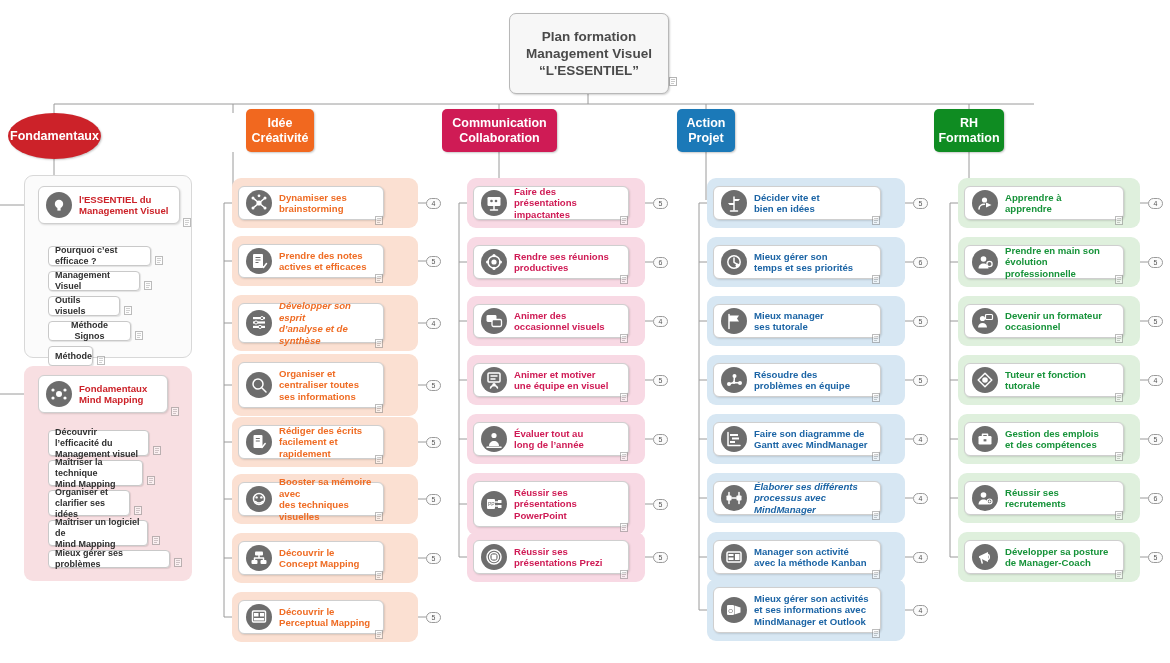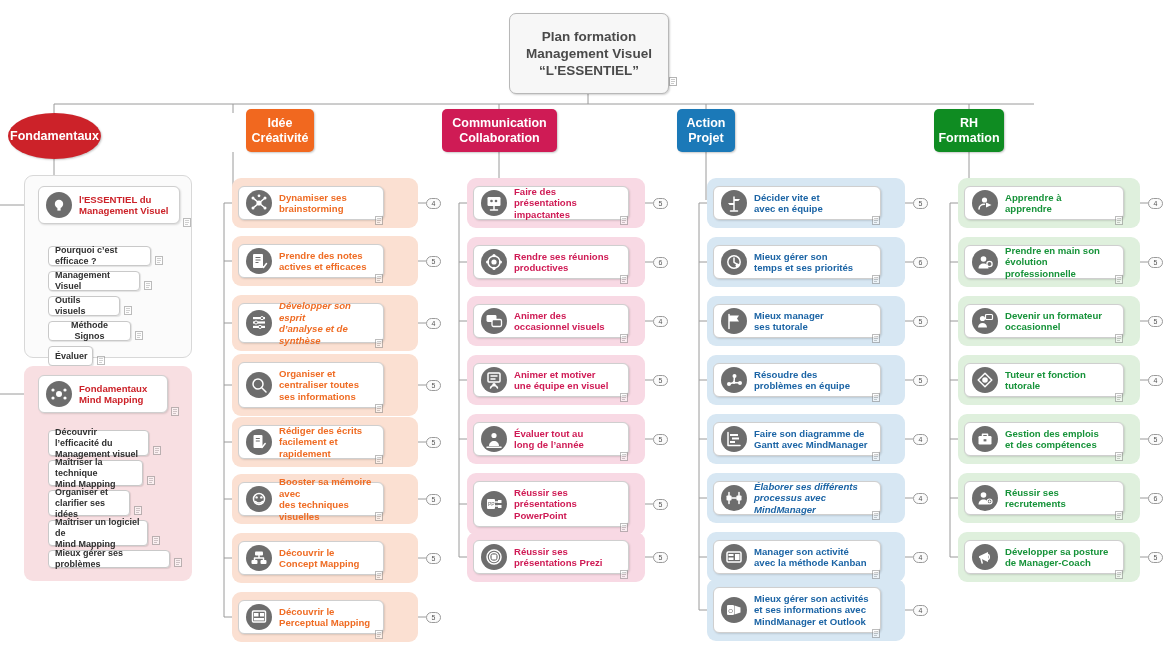--- a/index.html
+++ b/index.html
@@ -534,21 +534,21 @@
         <span class="icon">
           <svg width="18" height="18" viewBox="0 0 18 18">
             <path d="M9 3v13" stroke="#fff" fill="none" stroke-width="1.5" stroke-linecap="round" stroke-linejoin="round"></path>
             <path d="M9 5h6l-1.6 2H9z" fill="#fff"></path>
             <path d="M9 9H3l1.6 2H9z" fill="#fff"></path>
             <path d="M5.5 17h7" stroke="#fff" fill="none" stroke-width="1.5" stroke-linecap="round" stroke-linejoin="round"></path>
           </svg>
         </span>
         <div class="txt" style="color: rgb(27, 100, 165);">
           <div>Décider vite et</div>
-          <div>avec en équipe</div>
+          <div>bien en idées</div>
         </div>
       </div>
       <span class="note" style="left: 872px; top: 216px;">
         <svg viewBox="0 0 8 9">
           <rect x="0.5" y="0.5" width="7" height="8" fill="#fff" stroke="#888"></rect>
           <path d="M2 2.5h4M2 4.5h4M2 6.5h3" stroke="#888" stroke-width=".7"></path>
         </svg>
       </span>
       <div class="badge" style="left: 913px; top: 197.5px;">5</div>
       <div class="grp" style="left: 707px; top: 237px; width: 198px; height: 50px; background: rgb(215, 231, 243);"></div>
@@ -899,21 +899,21 @@
       <div class="leaf" style="left: 48px; top: 321px; width: 83px; height: 20px;">
         <div class="txt" style="white-space: pre-line; text-align: center;">Méthode Signos</div>
       </div>
       <span class="note" style="left: 135px; top: 331px;">
         <svg viewBox="0 0 8 9">
           <rect x="0.5" y="0.5" width="7" height="8" fill="#fff" stroke="#888"></rect>
           <path d="M2 2.5h4M2 4.5h4M2 6.5h3" stroke="#888" stroke-width=".7"></path>
         </svg>
       </span>
       <div class="leaf" style="left: 48px; top: 346px; width: 45px; height: 20px;">
-        <div class="txt" style="white-space: pre-line;">Évaluer</div>
+        <div class="txt" style="white-space: pre-line;">Méthode</div>
       </div>
       <span class="note" style="left: 97px; top: 356px;">
         <svg viewBox="0 0 8 9">
           <rect x="0.5" y="0.5" width="7" height="8" fill="#fff" stroke="#888"></rect>
           <path d="M2 2.5h4M2 4.5h4M2 6.5h3" stroke="#888" stroke-width=".7"></path>
         </svg>
       </span>
       <div class="grp" style="left: 24px; top: 366px; width: 168px; height: 215px; background: rgb(248, 223, 226); border: none; box-sizing: border-box;"></div>
       <div class="node" style="left: 38px; top: 375px; width: 130px; height: 38px;">
         <span class="icon">

